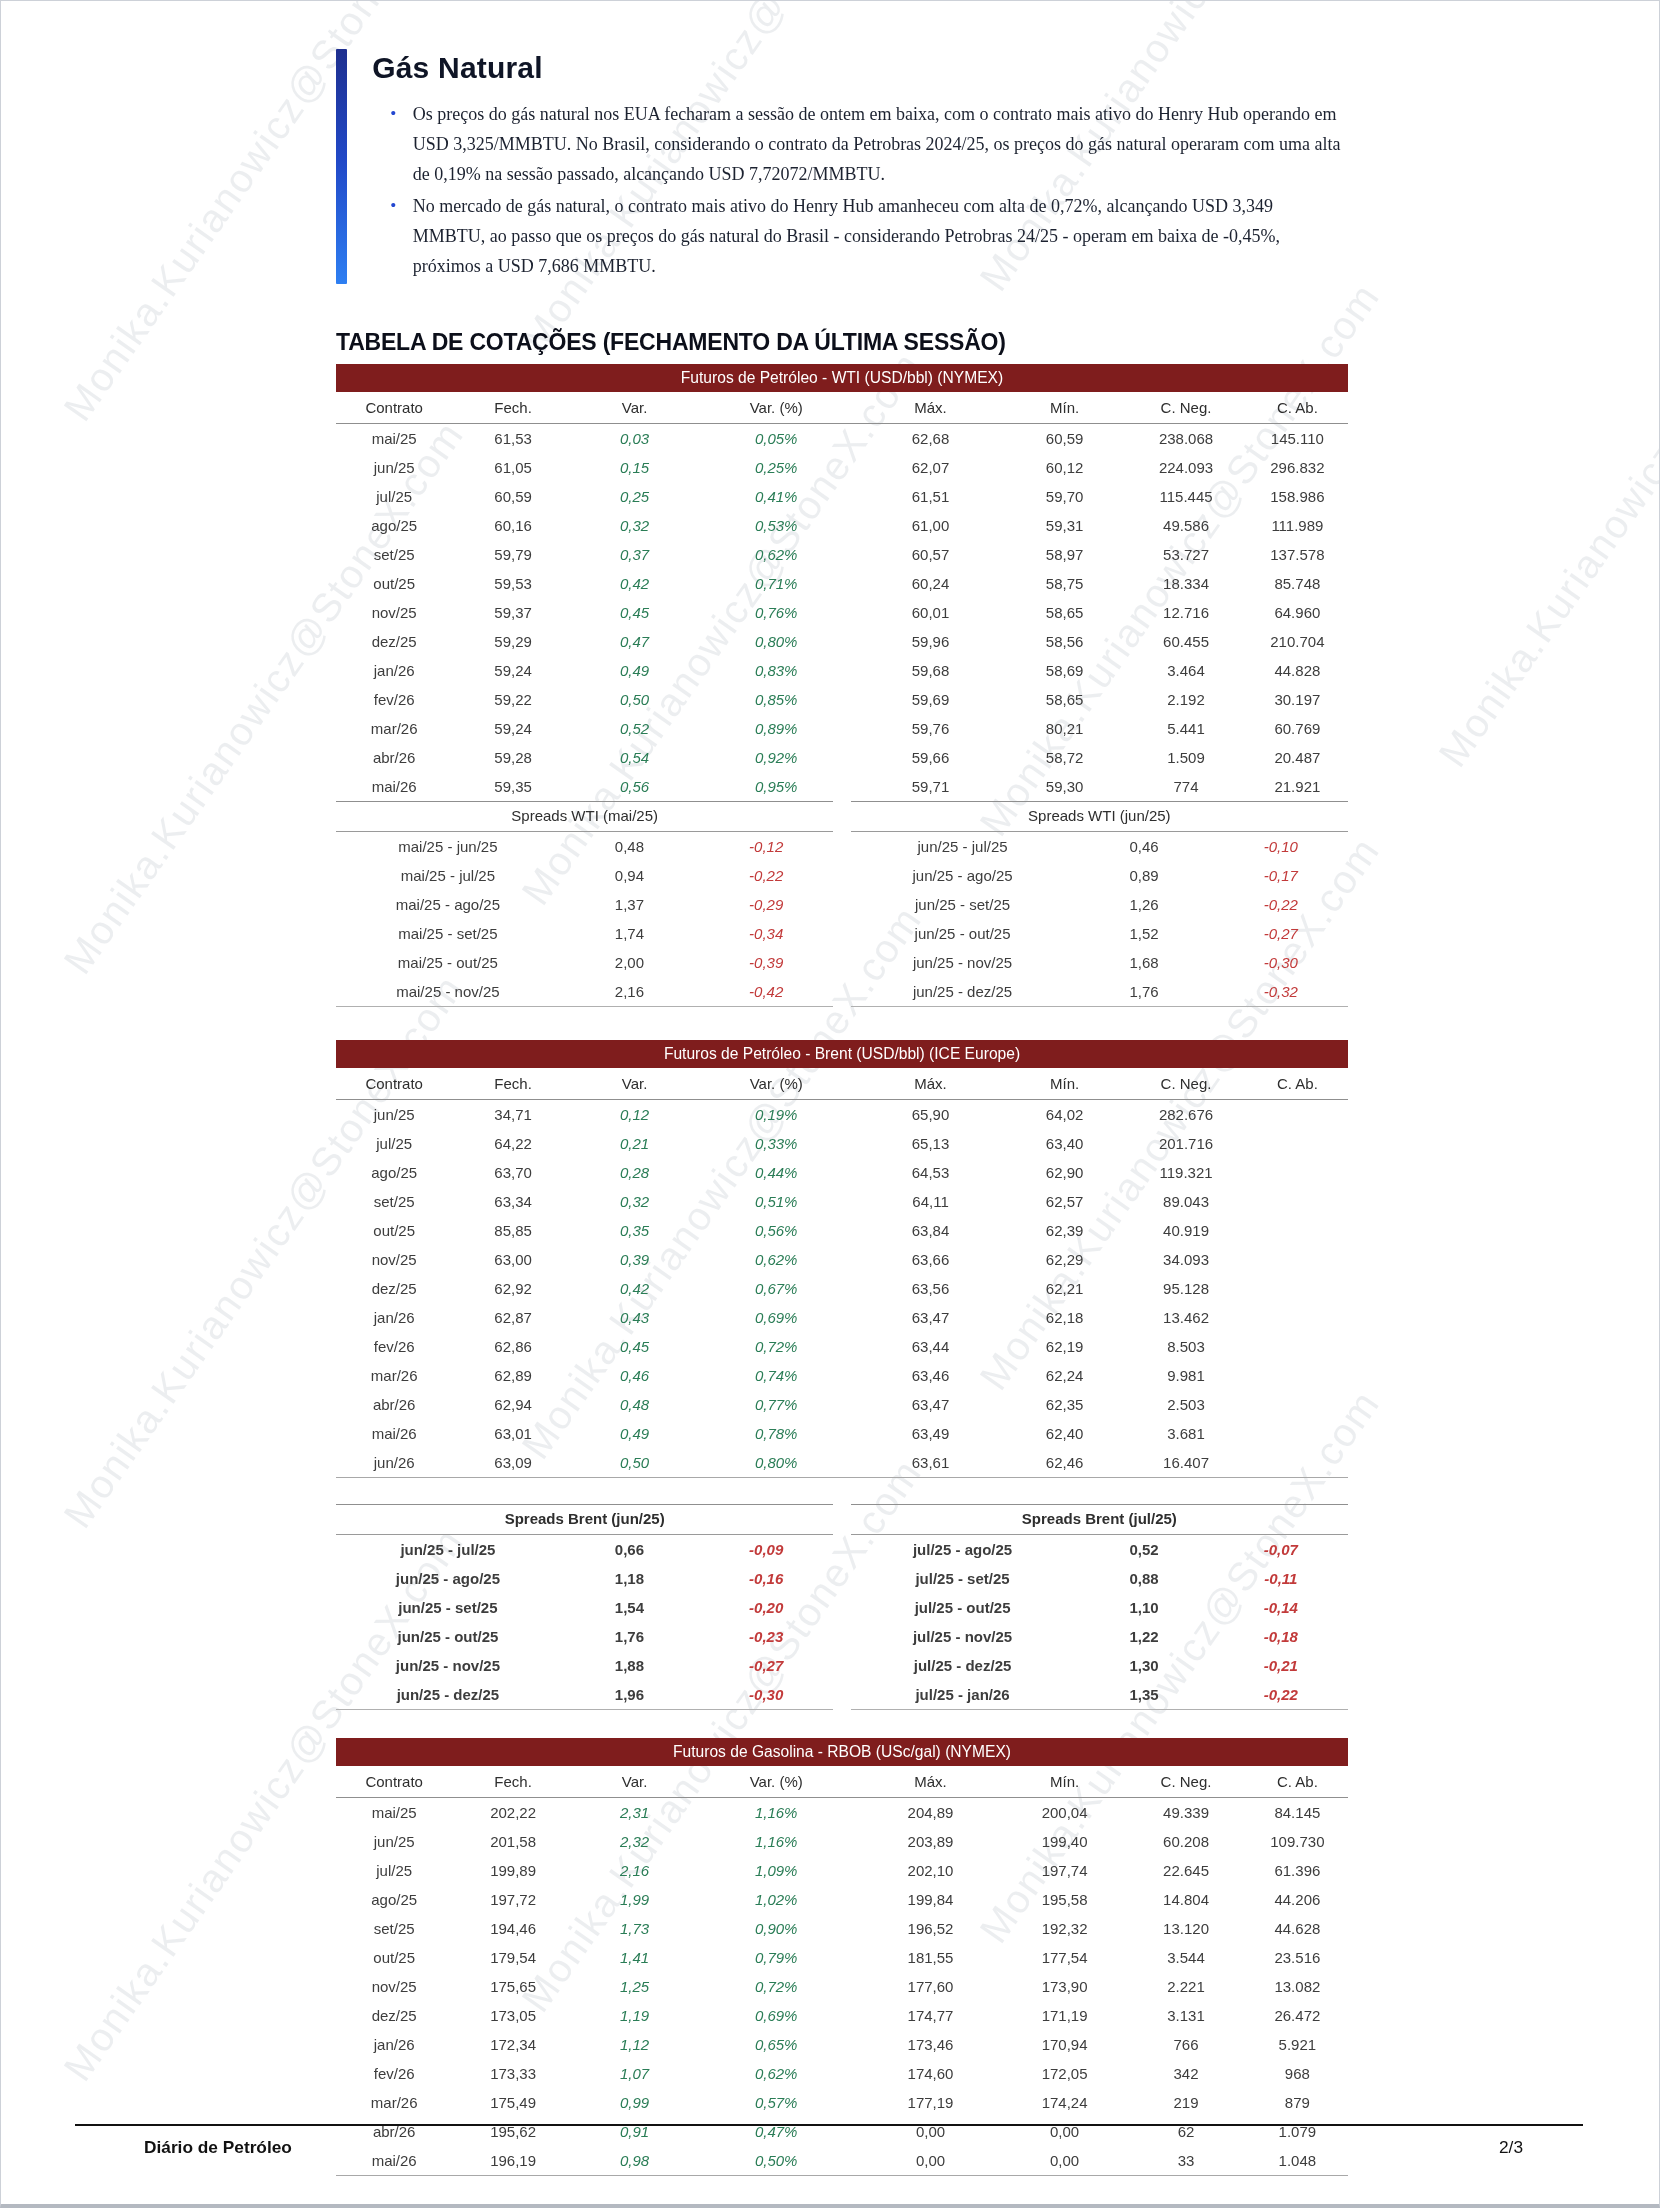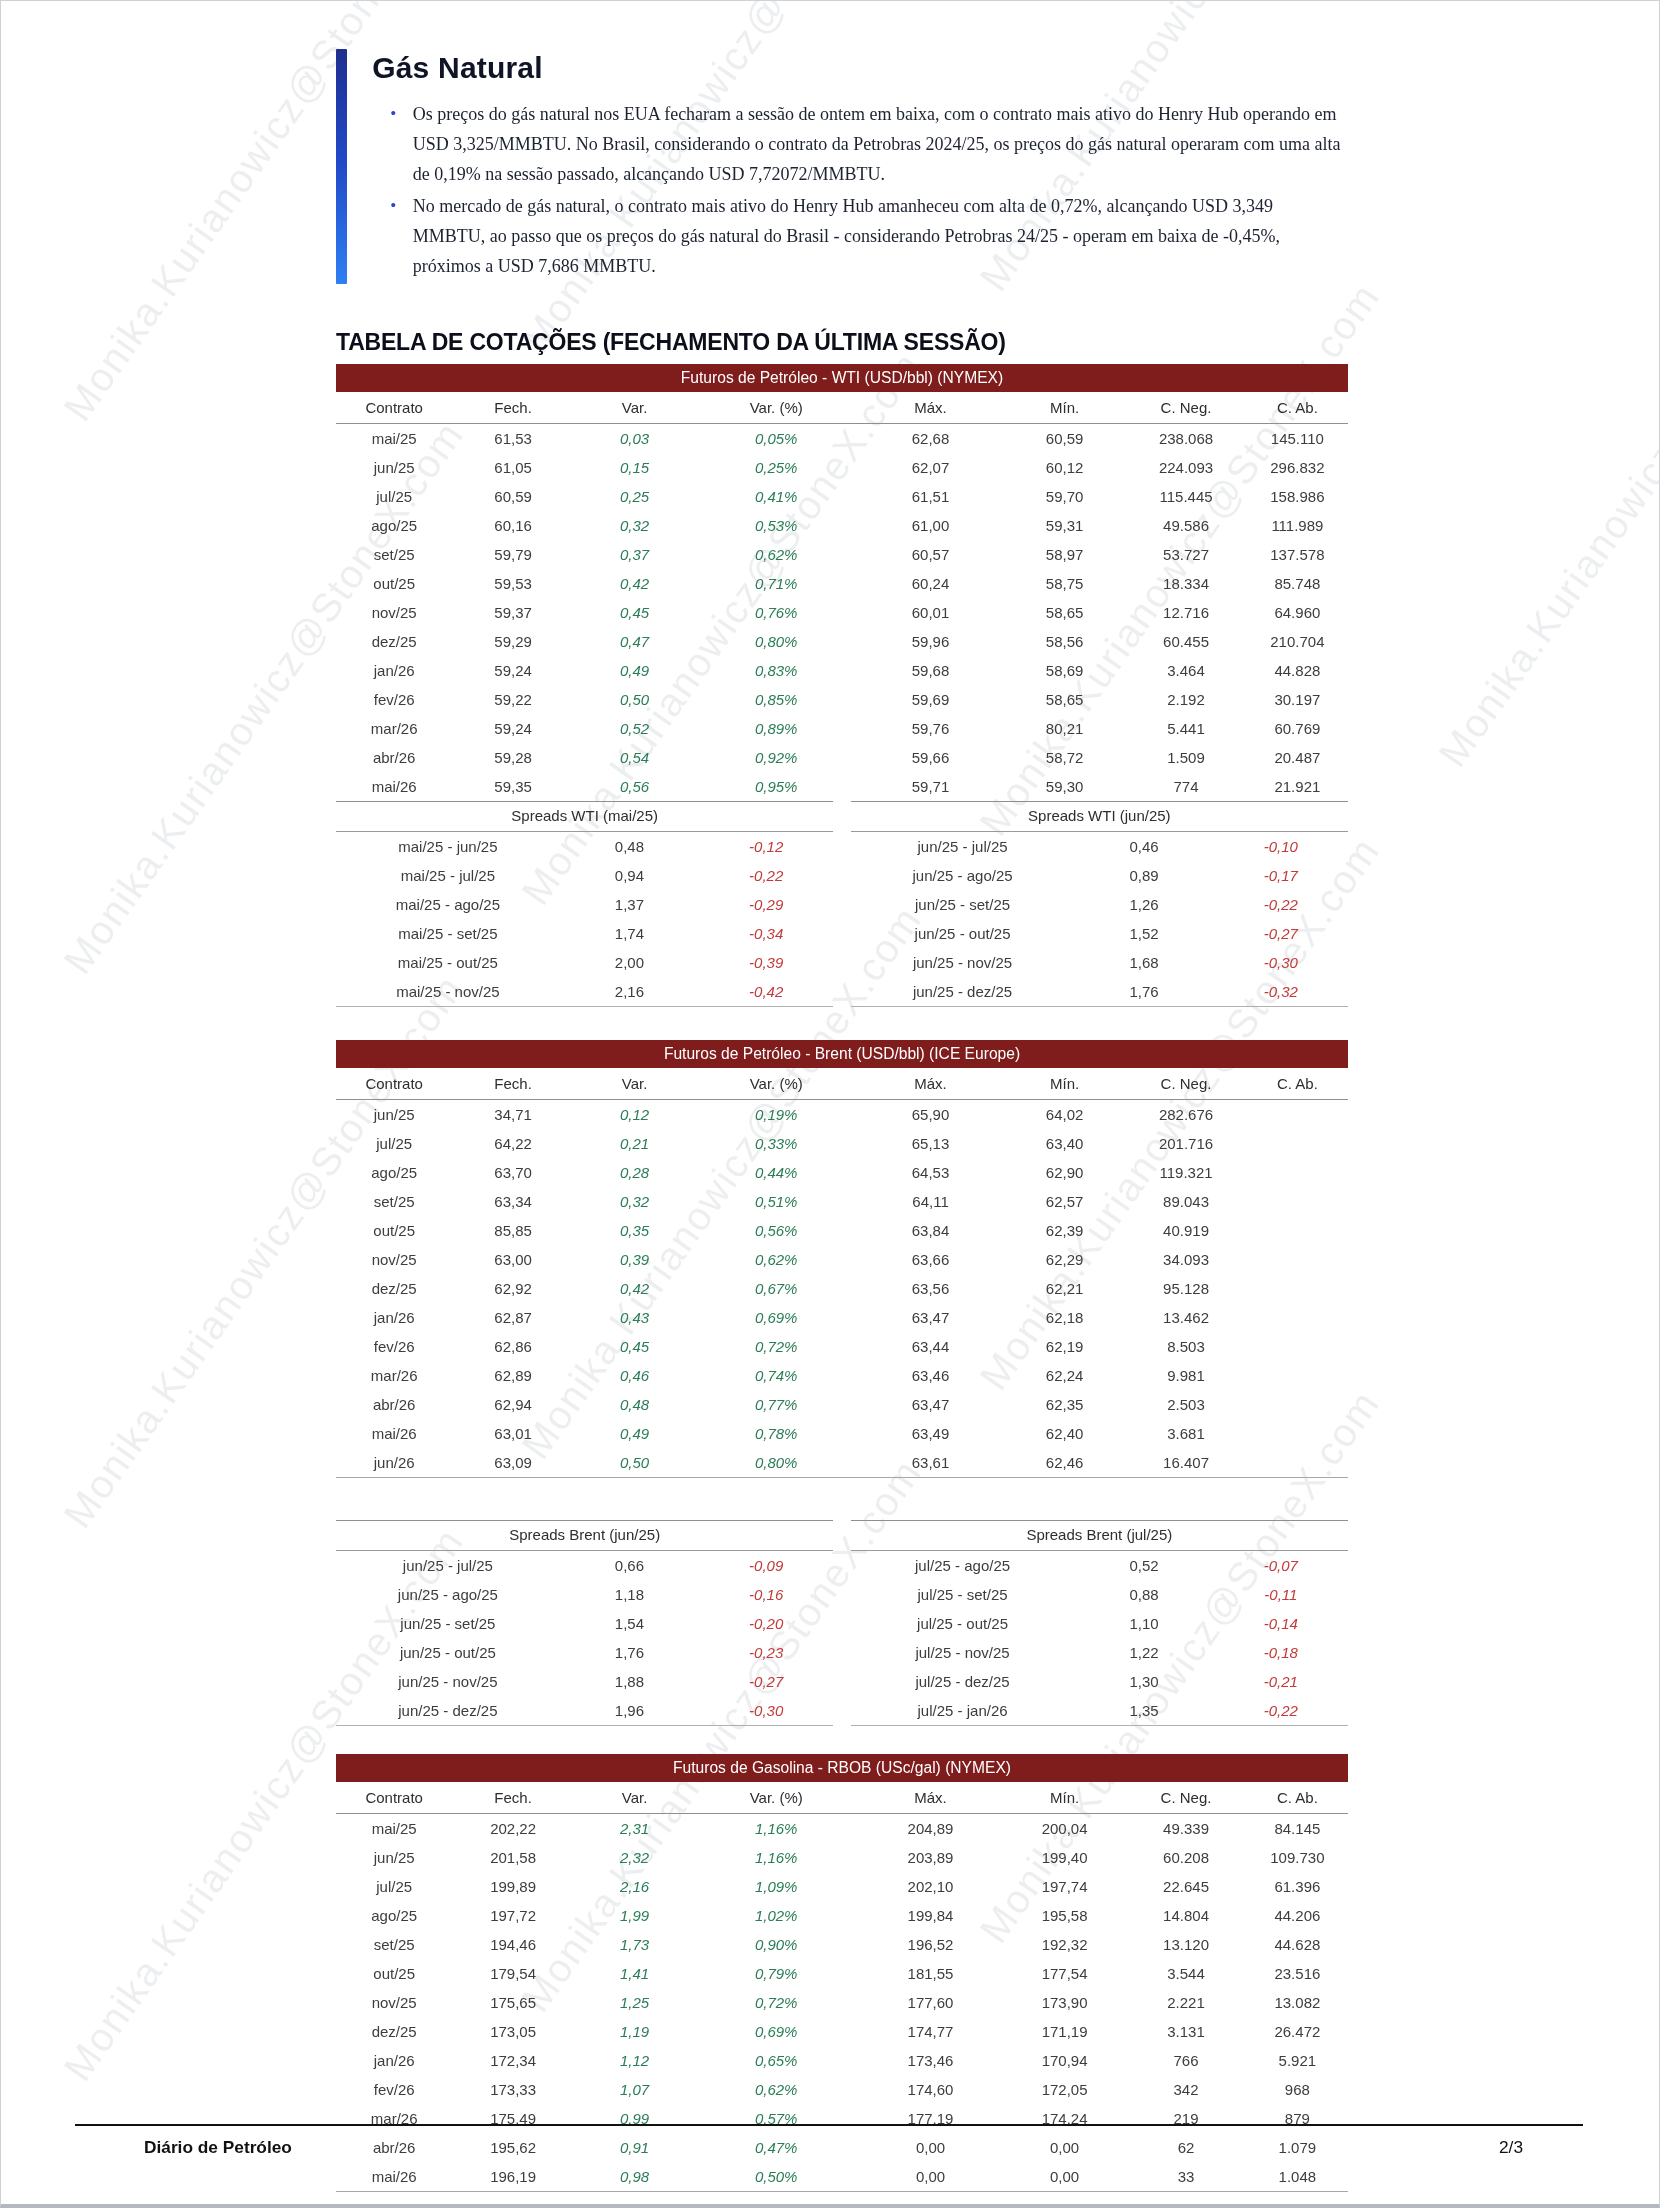--- a/index.html
+++ b/index.html
@@ -47,21 +47,21 @@
   .pos{color:#2a7d56;font-style:italic;}
   .neg{color:#c23a3a;font-style:italic;}
   .spreads-row{display:flex;gap:17.3px;}
   .spread-col{flex:1;}
   .spread-head{
     height:28.5px;line-height:28.5px;text-align:center;font-size:15px;color:#2e2e2e;
     border-top:1.7px solid #8f8f8f;border-bottom:0.9px solid #9a9a9a;
   }
   .spread-col table{border-bottom:0.9px solid #b0b0b0;}
   .brent-block{margin-top:33px;}
-  .brent-spreads{margin-top:42px;}
+  .brent-spreads{margin-top:26px;font-weight:bold;}
   .rbob-block{margin-top:28px;}
   
   .footer-line{position:absolute;left:74px;right:76px;top:2123px;border-top:2.6px solid #111;z-index:1;}
   .footer-row{
     position:absolute;left:143px;right:136px;top:2136px;display:flex;justify-content:space-between;
     font-size:17.3px;color:#111;z-index:1;
   }
   .footer-title{font-weight:700;}
 </style>
 </head>

